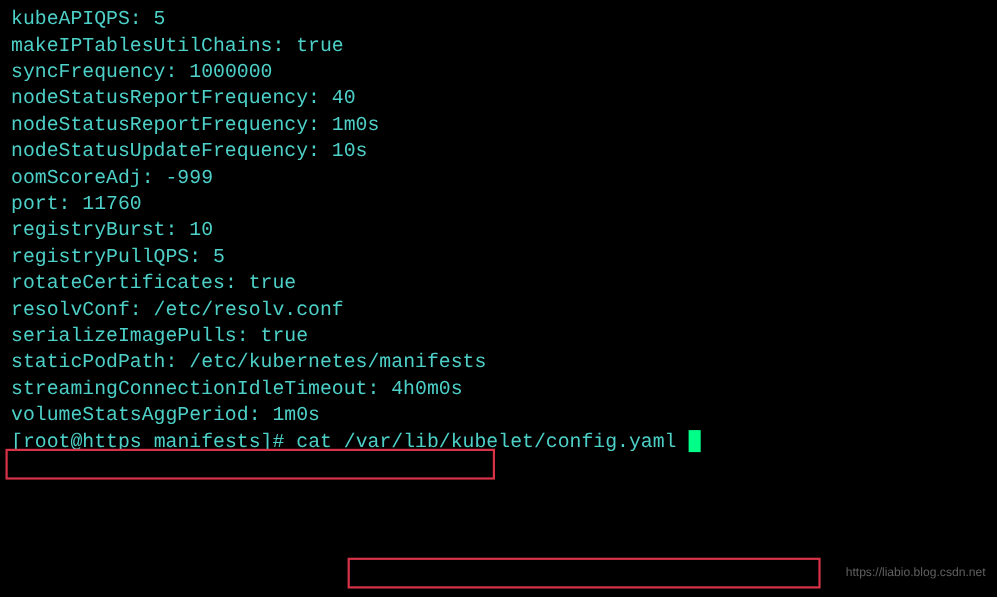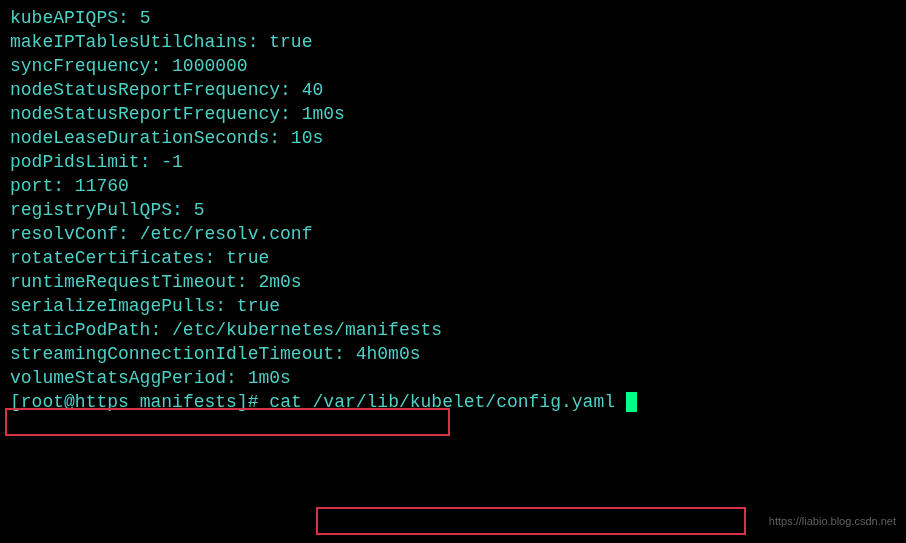--- a/index.html
+++ b/index.html
@@ -61,27 +61,27 @@
   </style>
 </head>
 <body>
 
 <div>
   <div class="line"><span>kubeAPIQPS</span>: <span class="value">5</span></div>
   <div class="line"><span>makeIPTablesUtilChains</span>: <span class="value">true</span></div>
   <div class="line"><span>syncFrequency</span>: <span class="value">1000000</span></div>
   <div class="line"><span>nodeStatusReportFrequency</span>: <span class="value">40</span></div>
   <div class="line"><span>nodeStatusReportFrequency</span>: <span class="value">1m0s</span></div>
-  <div class="line"><span>nodeLeaseDurationSeconds</span>: <span class="value">10s</span></div>
-  <div class="line"><span>podPidsLimit</span>: <span class="value">-1</span></div>
+  <div class="line"><span>nodeStatusUpdateFrequency</span>: <span class="value">10s</span></div>
+  <div class="line"><span>oomScoreAdj</span>: <span class="value">-999</span></div>
   <div class="line"><span>port</span>: <span class="value">11760</span></div>
+  <div class="line"><span>registryBurst</span>: <span class="value">10</span></div>
   <div class="line"><span>registryPullQPS</span>: <span class="value">5</span></div>
+  <div class="line"><span>rotateCertificates</span>: <span class="value">true</span></div>
   <div class="line"><span>resolvConf</span>: <span class="value">/etc/resolv.conf</span></div>
-  <div class="line"><span>rotateCertificates</span>: <span class="value">true</span></div>
-  <div class="line"><span>runtimeRequestTimeout</span>: <span class="value">2m0s</span></div>
   <div class="line"><span>serializeImagePulls</span>: <span class="value">true</span></div>
   <div class="line"><span>staticPodPath</span>: <span class="value">/etc/kubernetes/manifests</span></div>
   <div class="line"><span>streamingConnectionIdleTimeout</span>: <span class="value">4h0m0s</span></div>
   <div class="line"><span>volumeStatsAggPeriod</span>: <span class="value">1m0s</span></div>
   <div class="line">[<span>root</span>@<span>https</span> <span>manifests</span>]<span>#</span> <span>cat /var/lib/kubelet/config.yaml</span> <span class="cursor"></span></div>
 </div>
 
 <div class="highlight-box box1"></div>
 <div class="highlight-box box2"></div>
 

